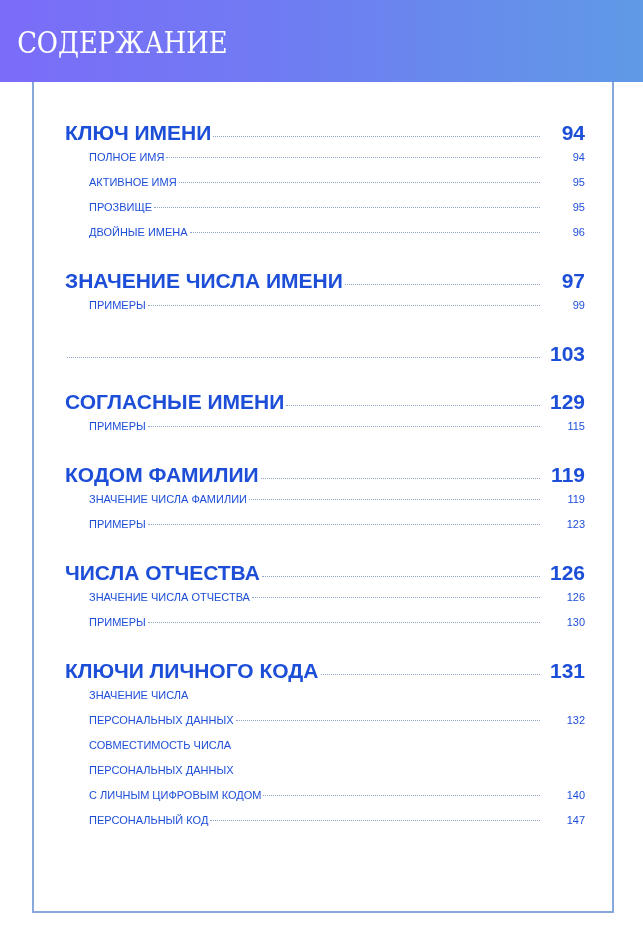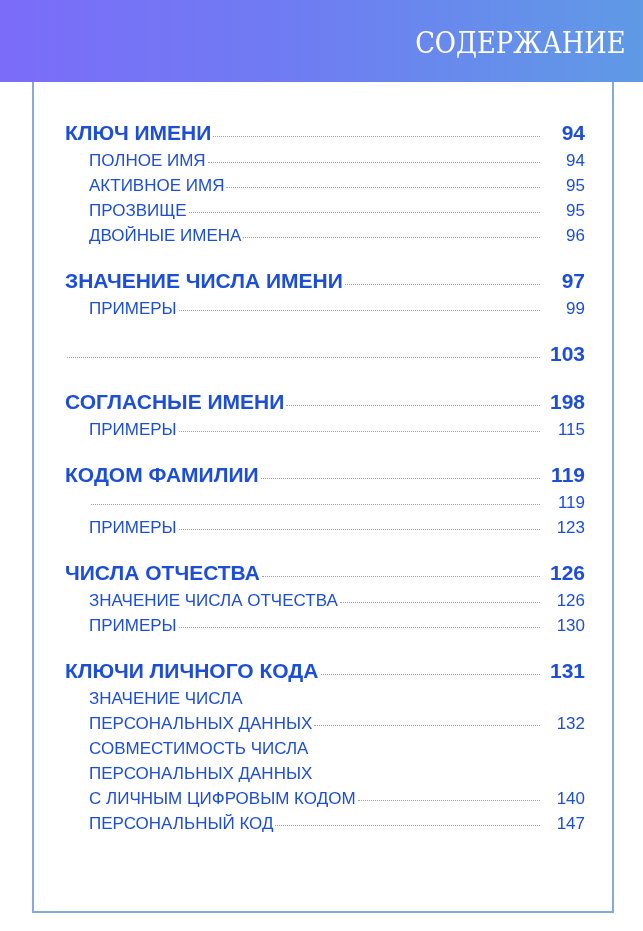--- a/index.html
+++ b/index.html
@@ -5,21 +5,21 @@
   html, body { margin: 0; padding: 0; }
   body {
     width: 643px; height: 931px; overflow: hidden;
     background: #ffffff;
     font-family: "Liberation Sans", "DejaVu Sans", sans-serif;
     position: relative;
   }
   .header {
     position: absolute; left: 0; top: 0; width: 643px; height: 82px;
     background: linear-gradient(90deg, #7b6cf9 0%, #6f7cf2 45%, #5f9ae6 100%);
-    display: flex; align-items: center; justify-content: flex-end;
+    display: flex; align-items: center; justify-content: flex-start;
   }
   .header-title {
     color: #ffffff;
     font-family: "DejaVu Serif", "Liberation Serif", serif;
     font-weight: normal;
     font-size: 30px;
     letter-spacing: 0px;
     transform: scaleX(0.86);
     margin-top: 2px;
   }
@@ -33,21 +33,21 @@
   .toc {
     position: absolute; left: 65px; top: 121px; width: 520px;
     color: #1d4ed8;
   }
   .section { margin-bottom: 18px; }
   .row {
     display: flex; align-items: baseline;
     height: 25px;
   }
   .row.main { height: 30px; font-weight: bold; font-size: 21px; }
-  .row.sub { font-size: 17px; padding-left: 24px; }
+  .row.sub { font-size: 11px; padding-left: 24px; }
   .row.sub.cont { }
   .label { white-space: nowrap; }
   .leader {
     flex: 1; margin: 0 3px 0 2px;
     border-bottom: 1.5px dotted #8ea3c4;
     height: 0; position: relative; top: -3px;
   }
   .row.main .leader { border-bottom: 1.5px dotted #8ea3c4; }
   .page { width: 42px; text-align: right; white-space: nowrap; }
   .row.main .page { font-size: 21px; }
@@ -104,35 +104,36 @@
     <div class="section">
       <div class="row main">
         <span class="leader"></span>
         <span class="page">103</span>
       </div>
     </div>
     <div class="section">
       <div class="row main">
         <span class="label">СОГЛАСНЫЕ ИМЕНИ</span>
         <span class="leader"></span>
-        <span class="page">198</span>
+        <span class="page">129</span>
       </div>
       <div class="row sub">
         <span class="label">ПРИМЕРЫ</span>
         <span class="leader"></span>
         <span class="page">115</span>
       </div>
     </div>
     <div class="section">
       <div class="row main">
         <span class="label">КОДОМ ФАМИЛИИ</span>
         <span class="leader"></span>
         <span class="page">119</span>
       </div>
       <div class="row sub">
+        <span class="label">ЗНАЧЕНИЕ ЧИСЛА ФАМИЛИИ</span>
         <span class="leader"></span>
         <span class="page">119</span>
       </div>
       <div class="row sub">
         <span class="label">ПРИМЕРЫ</span>
         <span class="leader"></span>
         <span class="page">123</span>
       </div>
     </div>
     <div class="section">

